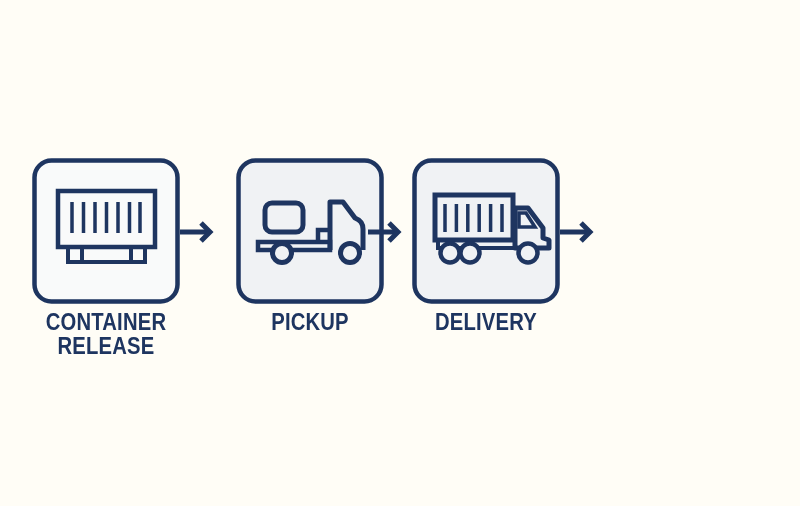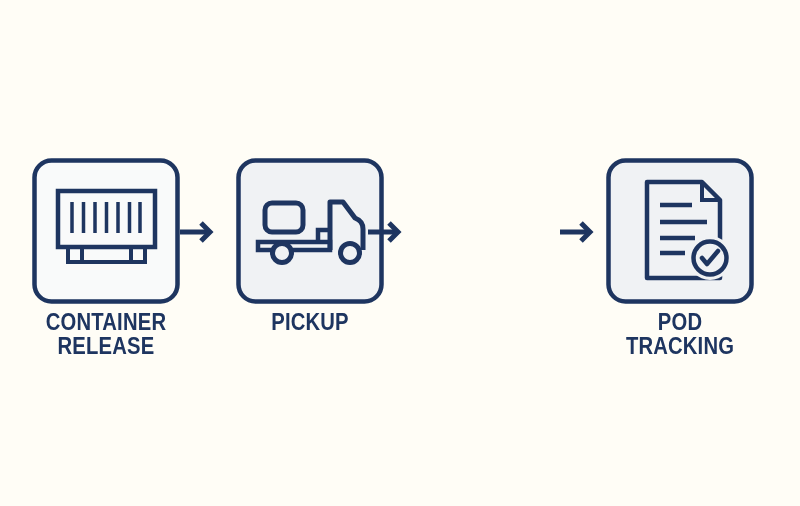--- a/index.html
+++ b/index.html
@@ -66,35 +66,36 @@
     <div class="step-label">
       <div>PICKUP</div>
     </div>
   </div>
 
   <svg class="arrow" style="left:367px" width="40" height="28" viewBox="0 0 40 28">
     <path d="M1,14 H30" stroke="currentColor" stroke-width="5" fill="none"></path>
     <path d="M22,5 L31,14 L22,23" stroke="currentColor" stroke-width="5" fill="none"></path>
   </svg>
 
+  <div class="step" style="left:412px">
+    <svg width="148" height="146" viewBox="0 0 148 146">
+      <rect class="bg" x="2.5" y="2.5" width="143" height="141" rx="17" stroke-width="4.5"></rect>
+      <rect class="s" x="23" y="37" width="78" height="45" stroke-width="5"></rect>
+      <path class="s" stroke-width="3.5" d="M33,46V74 M44.4,46V74 M55.8,46V74 M67.2,46V74 M78.6,46V74 M90,46V74"></path>
+      <rect class="s" x="26" y="82" width="77" height="8" stroke-width="4"></rect>
+      <path class="s" stroke-width="5" stroke-linejoin="round" d="M103,90 V50 H116 L131,70 V80 L137,82 V90 Z"></path>
+      <path class="sf" stroke-width="3.5" d="M107,55 H114 L123,69 H107 Z"></path>
+      <circle class="sf" cx="38" cy="95" r="9.5" stroke-width="4.5"></circle>
+      <circle class="sf" cx="58" cy="95" r="9.5" stroke-width="4.5"></circle>
+      <circle class="sf" cx="116" cy="95" r="9.5" stroke-width="4.5"></circle>
+    </svg>
+    <div class="step-label">
+      <div>DELIVERY</div>
+    </div>
+  </div>
 
   <svg class="arrow" style="left:559px" width="40" height="28" viewBox="0 0 40 28">
     <path d="M1,14 H30" stroke="currentColor" stroke-width="5" fill="none"></path>
     <path d="M22,5 L31,14 L22,23" stroke="currentColor" stroke-width="5" fill="none"></path>
   </svg>
 
-  <div class="step" style="left:606px">
-    <svg width="148" height="146" viewBox="0 0 148 146">
-      <rect class="bg" x="2.5" y="2.5" width="143" height="141" rx="17" stroke-width="4.5"></rect>
-      <path class="sf" stroke-width="4.5" stroke-linejoin="round" d="M41,24 H96 L114,42 V120 H41 Z"></path>
-      <path class="s" stroke-width="4" d="M96,24 V42 H114"></path>
-      <path class="s" stroke-width="4.5" d="M54,47 H86 M54,64 H101 M54,80 H89 M54,95 H79"></path>
-      <circle class="hal" cx="104" cy="100" r="22"></circle>
-      <circle class="sf" cx="104" cy="100" r="16.5" stroke-width="4.5"></circle>
-      <path class="s" stroke-width="4.5" stroke-linecap="round" stroke-linejoin="round" d="M96,100 L101,106 L112,93"></path>
-    </svg>
-    <div class="step-label">
-      <div>POD</div>
-      <div>TRACKING</div>
-    </div>
-  </div>
 
 </div>
 
 </body></html>

